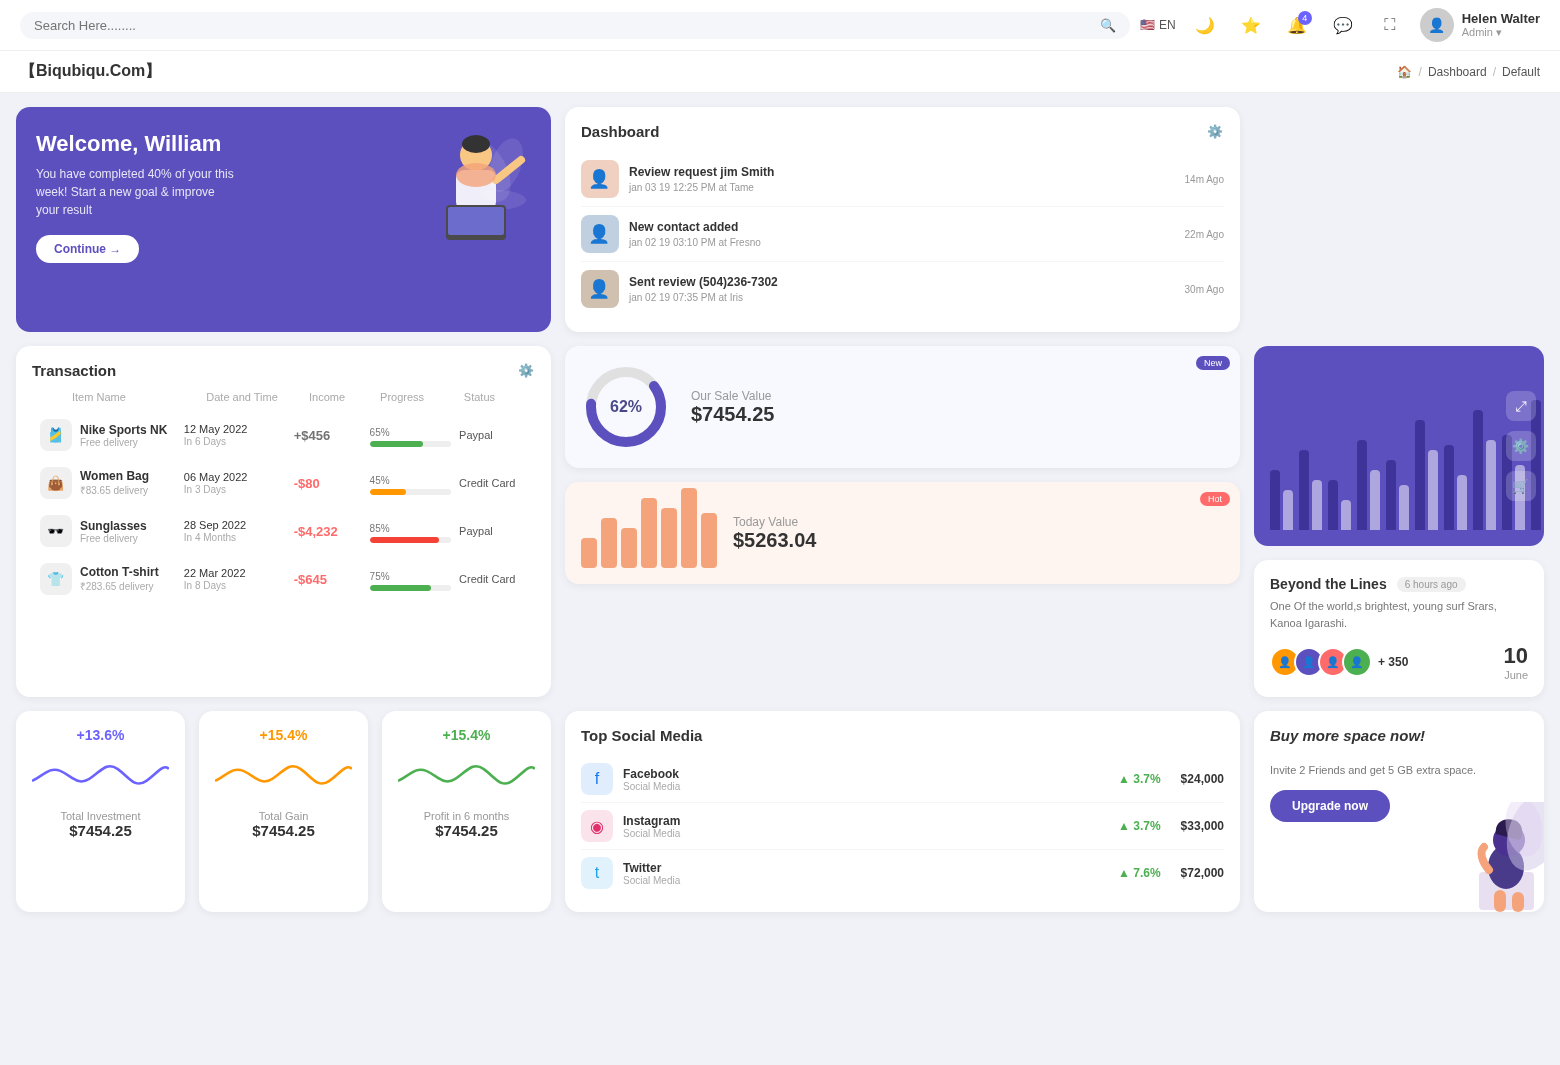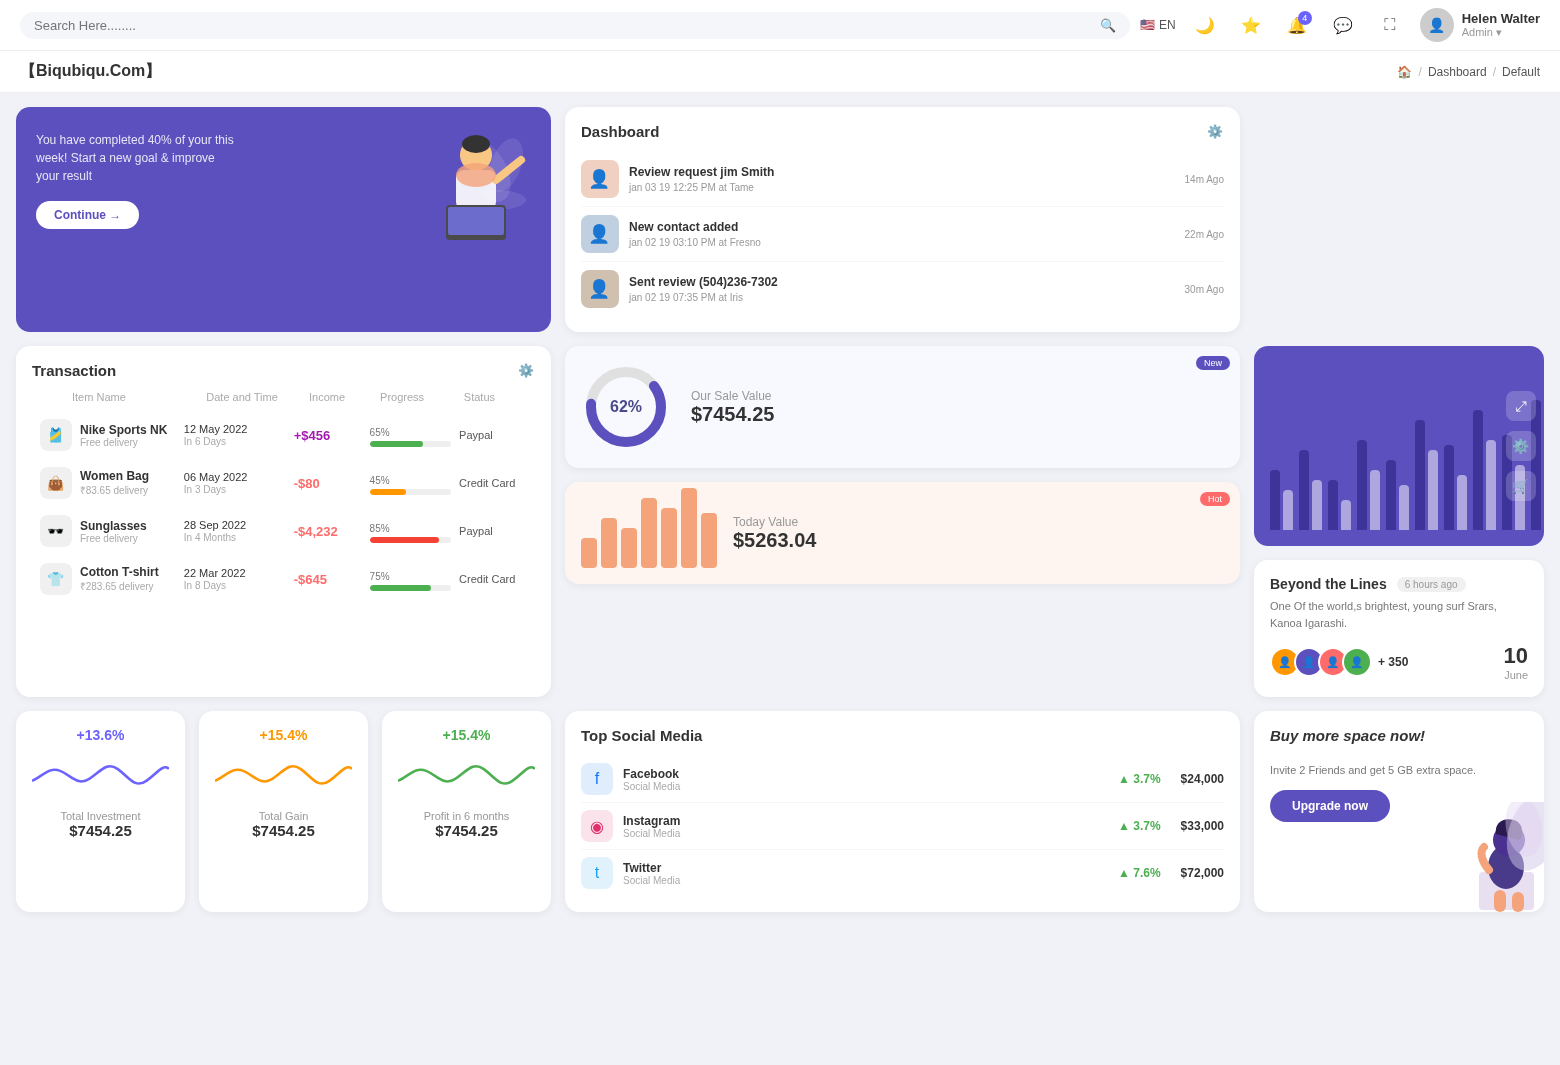--- a/index.html
+++ b/index.html
@@ -114,21 +114,21 @@
     .item-info { display: flex; align-items: center; gap: 8px; }
     .item-icon {
       width: 32px; height: 32px; border-radius: 8px;
       background: #f0f0f0; display: flex; align-items: center;
       justify-content: center; font-size: 14px; flex-shrink: 0;
     }
     .item-name { font-size: 12px; font-weight: 600; }
     .item-sub { font-size: 10px; color: #aaa; }
     .date-time { font-size: 11px; }
     .date-time .dt-sub { color: #aaa; font-size: 10px; }
-    .income-pos { color: #a21caf; font-weight: 600; }
+    .income-pos { color: #737373; font-weight: 600; }
     .income-neg { color: #ff6b6b; font-weight: 600; }
     .progress-bar { height: 6px; border-radius: 3px; background: #eee; position: relative; overflow: hidden; margin-top: 2px; }
     .progress-fill { height: 100%; border-radius: 3px; }
     .progress-label { font-size: 10px; color: #777; }
     .status-badge { font-size: 11px; color: #555; }
 
     
     .sale-card { background: #f8f8ff; border-radius: 14px; padding: 16px; display: flex; align-items: center; gap: 20px; box-shadow: 0 2px 8px rgba(0,0,0,0.06); }
     .donut-wrapper { position: relative; width: 90px; height: 90px; flex-shrink: 0; }
     .donut-label { position: absolute; inset: 0; display: flex; align-items: center; justify-content: center; font-size: 16px; font-weight: 700; color: #4a4a8a; }
@@ -272,20 +272,21 @@
     <span class="sep">/</span>
     <span>Default</span>
   </div>
 </div>
 
 <div class="main-grid">
 
   <div class="row1">
 
     <div class="welcome-card">
+      <h2>Welcome, William</h2>
       <p>You have completed 40% of your this week! Start a new goal &amp; improve your result</p>
       <button class="continue-btn">Continue →</button>
       <div class="welcome-illustration">
         <svg width="150" height="150" viewBox="0 0 150 150">
 
           <ellipse cx="110" cy="80" rx="30" ry="10" fill="rgba(255,255,255,0.1)"></ellipse>
 
           <ellipse cx="100" cy="50" rx="20" ry="35" fill="rgba(255,255,255,0.1)" transform="rotate(-30,100,50)"></ellipse>
           <ellipse cx="120" cy="45" rx="15" ry="28" fill="rgba(255,255,255,0.1)" transform="rotate(20,120,45)"></ellipse>
 

